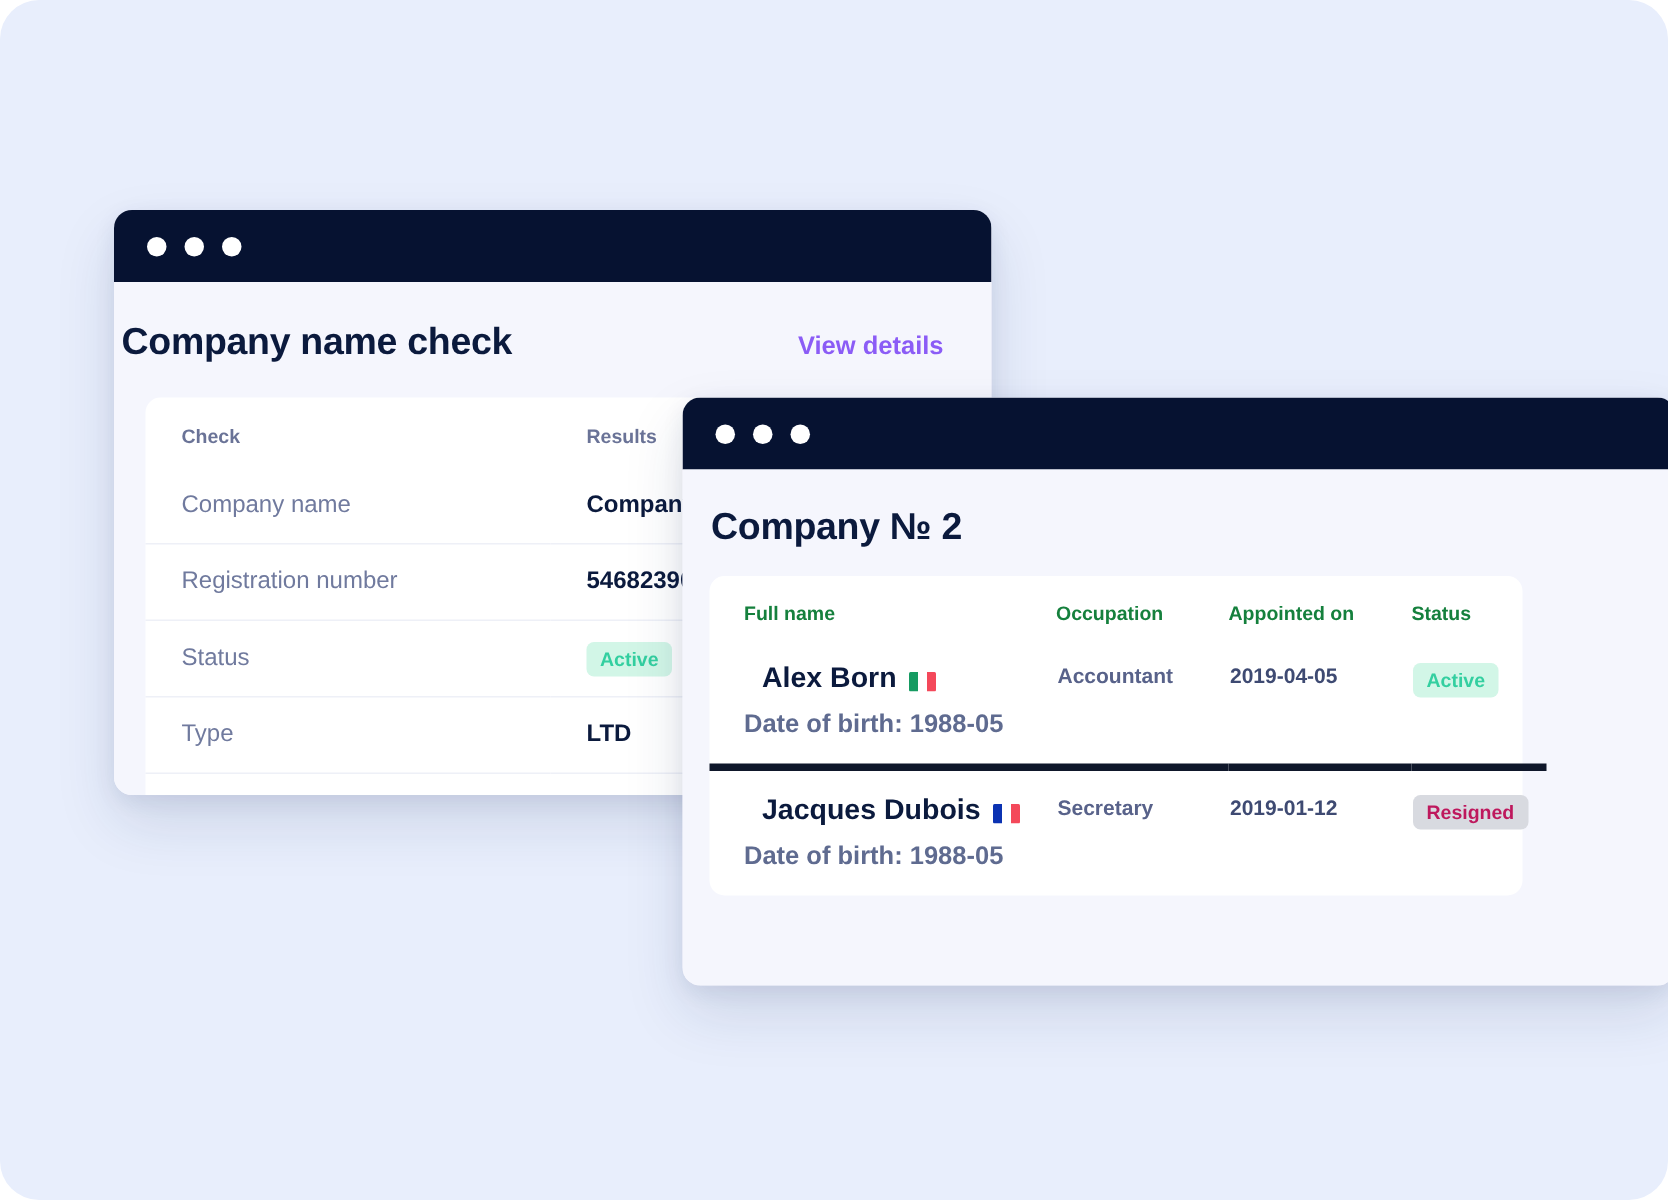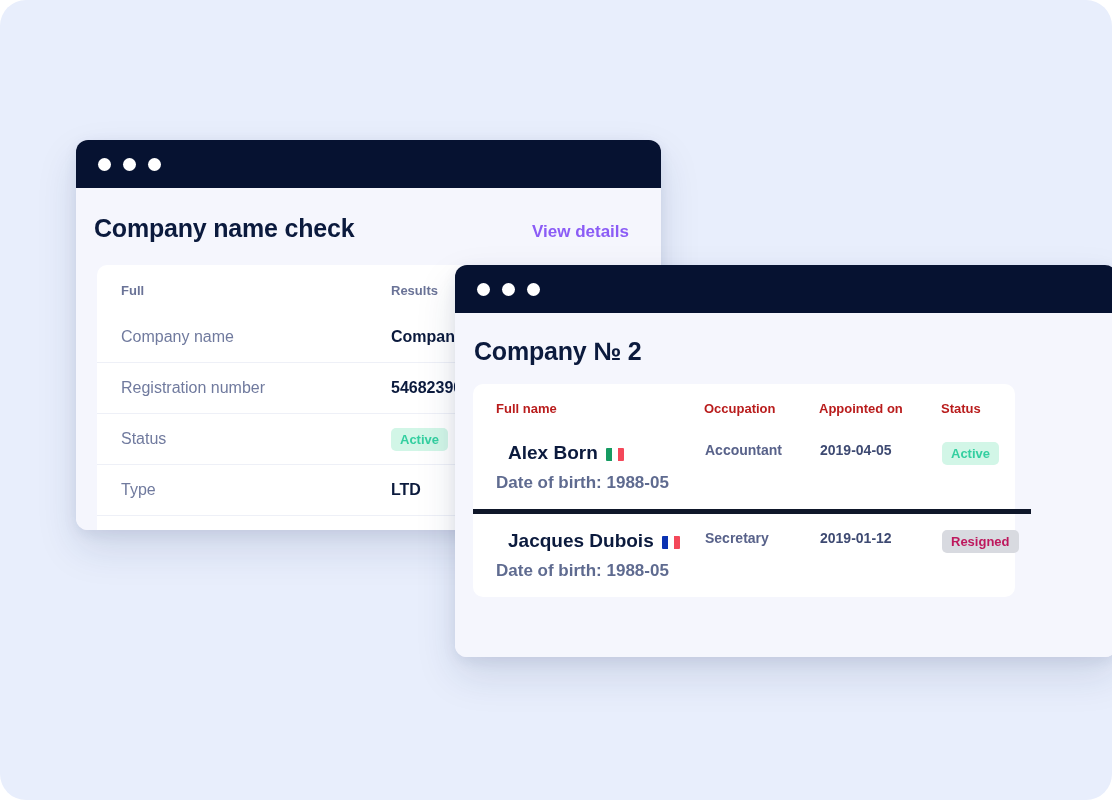--- a/index.html
+++ b/index.html
@@ -62,21 +62,21 @@
   #card1 {
     left: 76px;
     top: 140px;
     width: 585px;
     height: 390px;
   }
   .card1-head {
     display: flex;
     align-items: baseline;
     justify-content: space-between;
-    padding: 26px 32px 0 18px;
+    padding: 26px 32px 0 5px;
     text-align: right;
   }
   .card1-title {
     font-size: 25px;
     font-weight: bold;
     color: #0b1a3d;
     letter-spacing: -0.2px;
     margin: 0;
     padding-left: 0;
   }
@@ -170,21 +170,21 @@
   }
   .people-table {
     width: 100%;
     border-collapse: collapse;
     table-layout: fixed;
   }
   .people-table th {
     text-align: left;
     font-size: 13px;
     font-weight: bold;
-    color: #b91c1c;
+    color: #15803d;
     padding: 17px 0 10px 0;
   }
   .people-table th.c-name  { padding-left: 23px; width: 208px; }
   .people-table th.c-occ   { width: 115px; }
   .people-table th.c-appt  { width: 122px; }
   .people-table th.c-stat  { width: 90px; }
 
   .people-table td {
     border-top: 5px solid #0f172a;
     vertical-align: top;
@@ -251,21 +251,21 @@
     <div class="card-body">
       <div class="card1-head">
         <h1 class="card1-title">Company name check</h1>
         <a class="view-details">View details</a>
       </div>
 
       <div class="panel">
         <table class="kv-table">
           <thead>
             <tr>
-              <th>Full</th>
+              <th>Check</th>
               <th>Results</th>
             </tr>
           </thead>
           <tbody>
             <tr>
               <td class="kv-key">Company name</td>
               <td class="kv-val">Company name</td>
             </tr>
             <tr>
               <td class="kv-key">Registration number</td>

